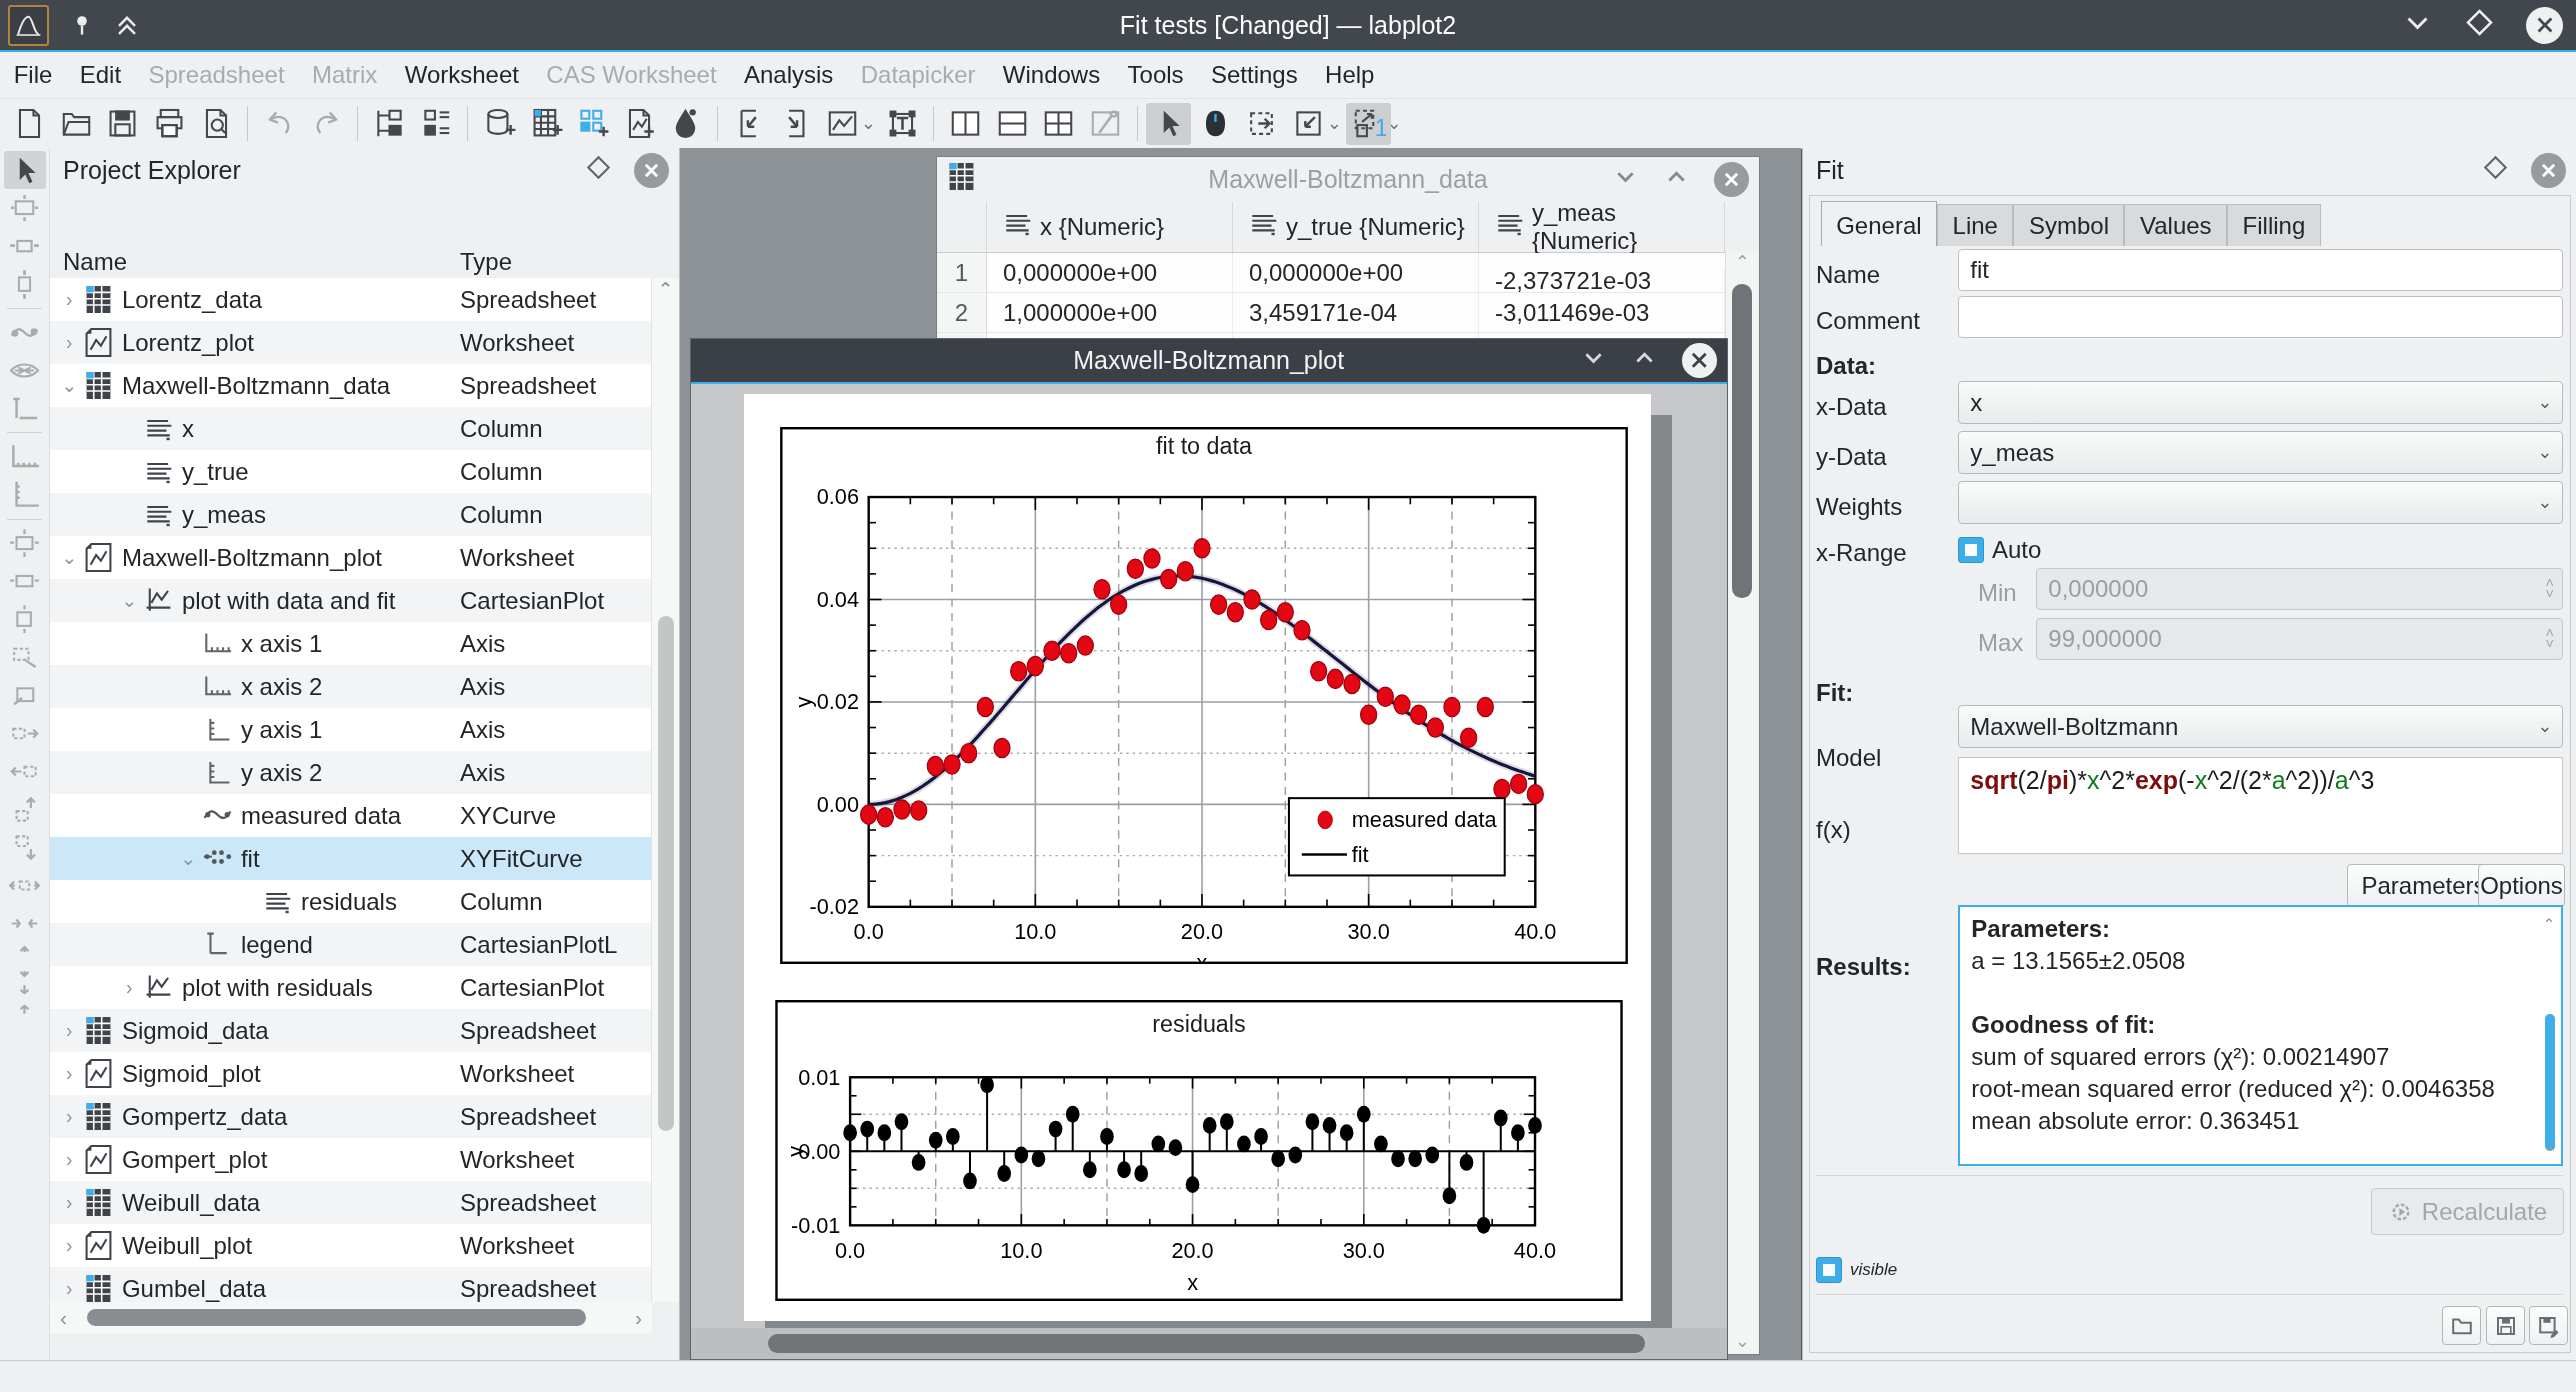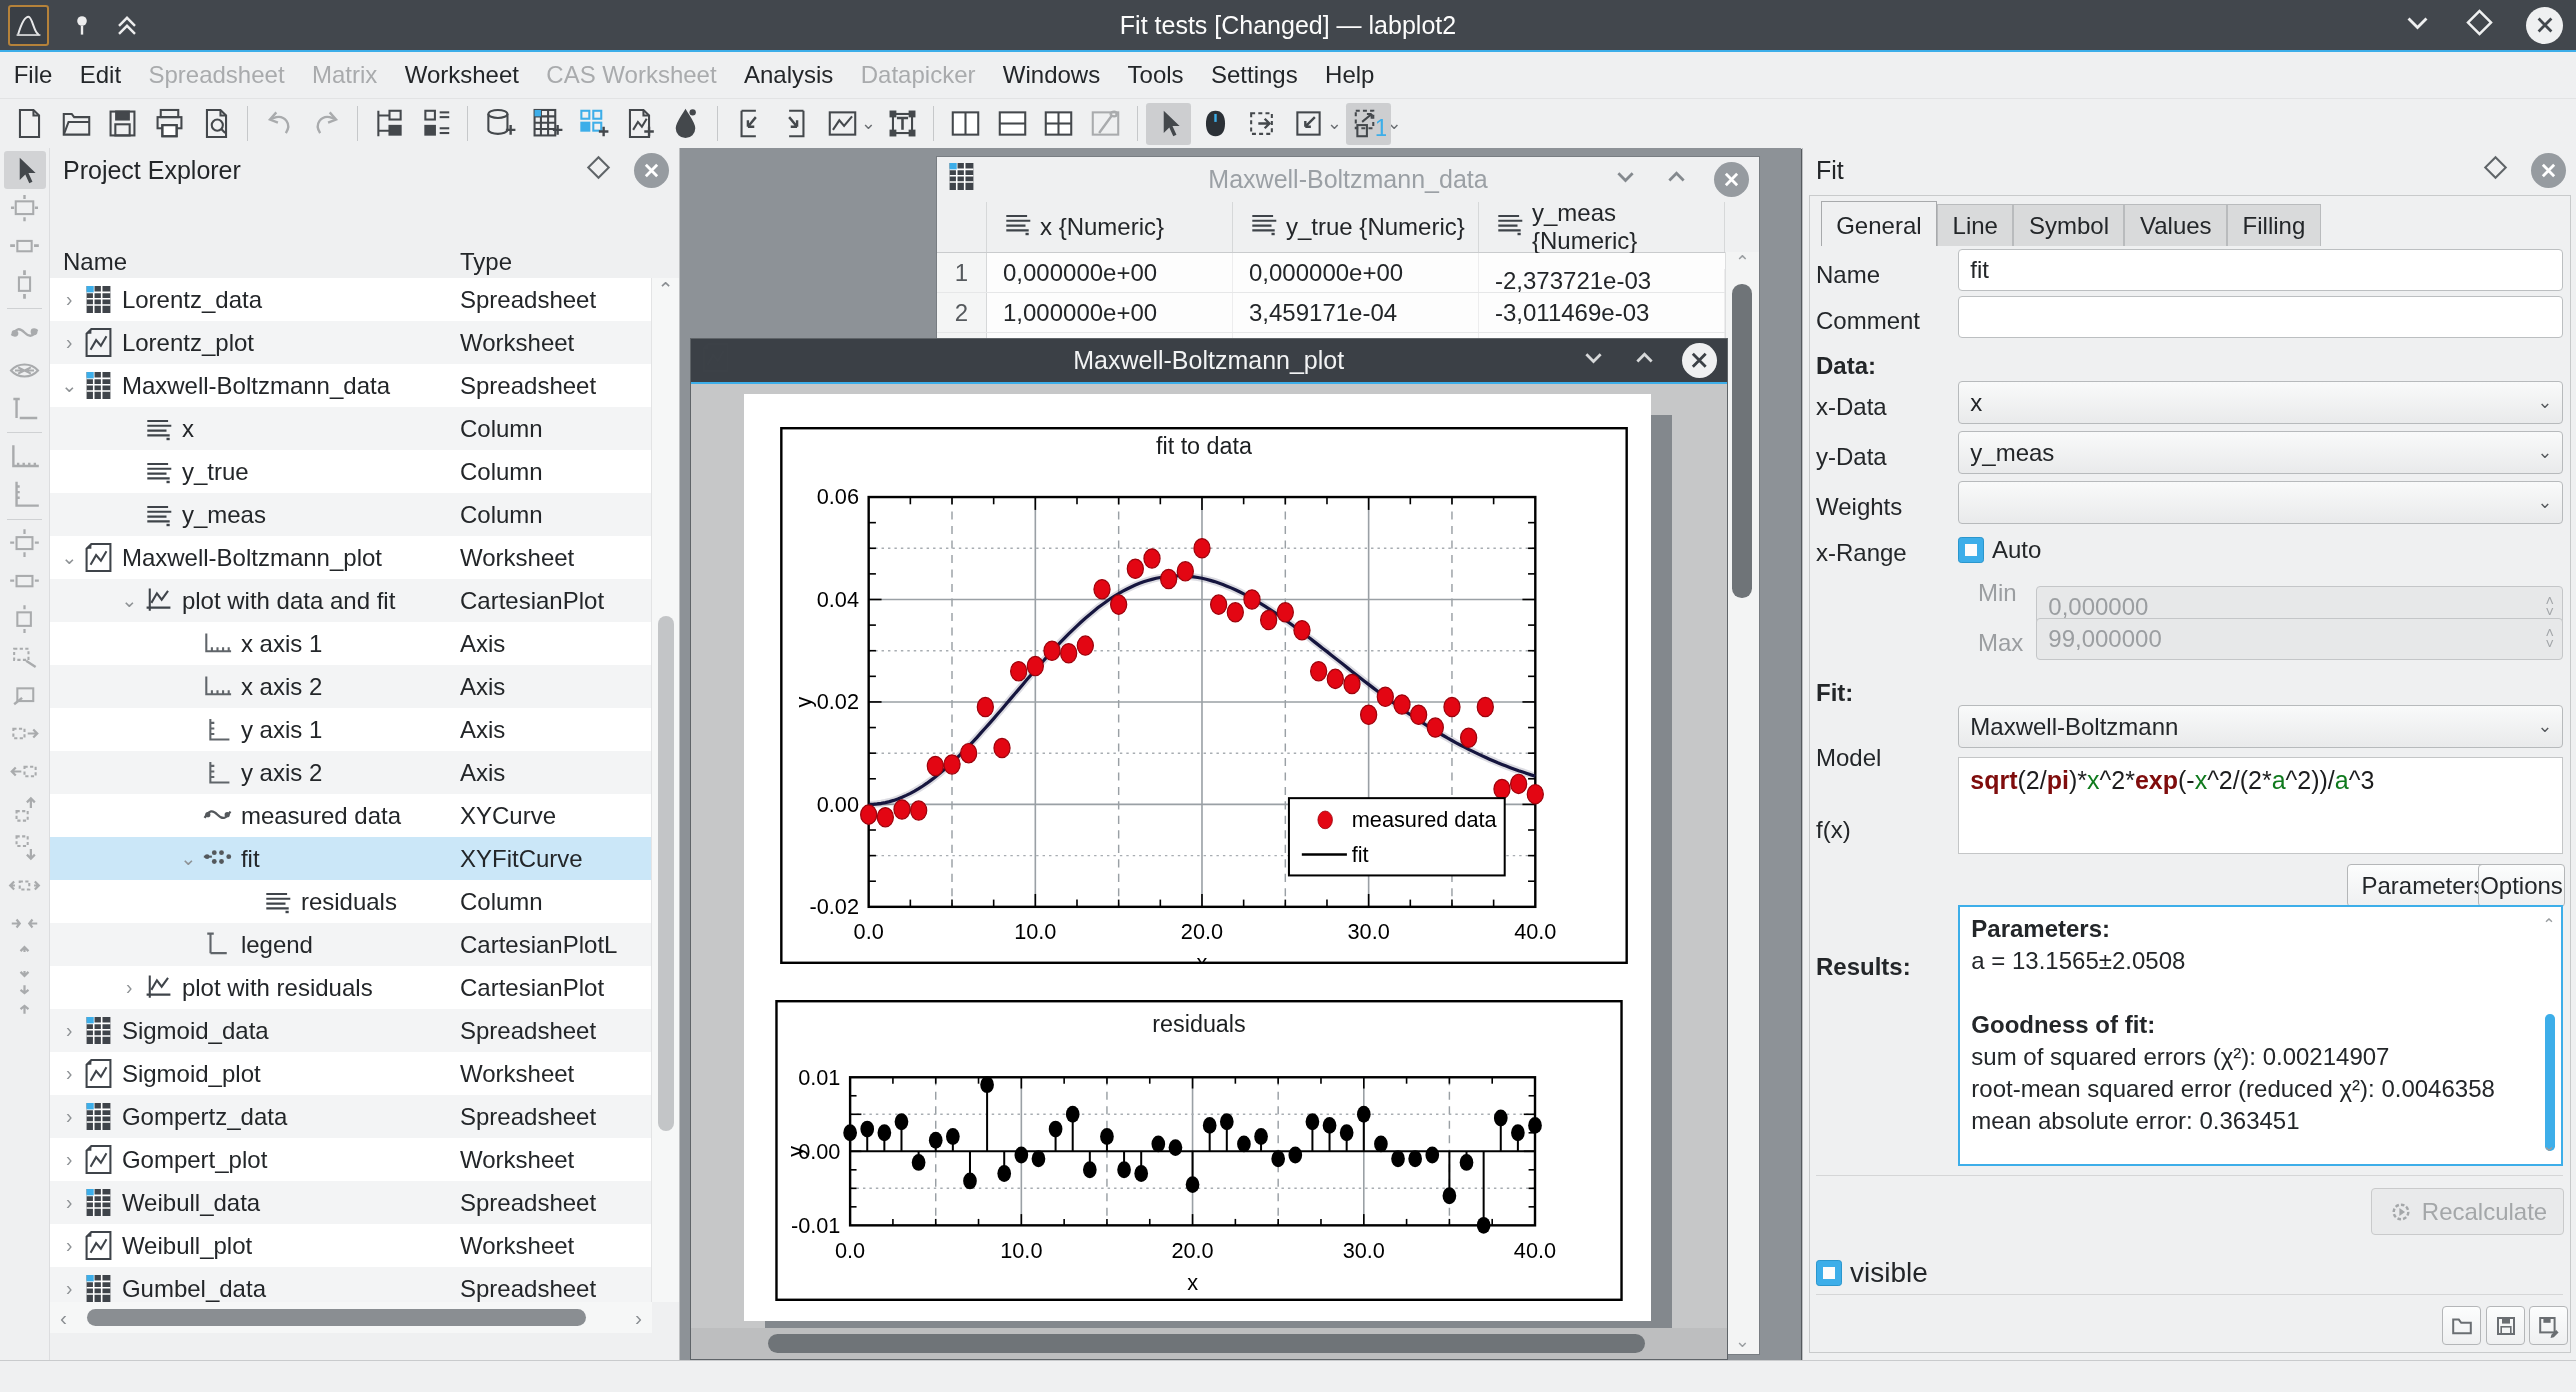--- a/index.html
+++ b/index.html
@@ -1328,21 +1328,21 @@
 
   <span class="frow-label" style="top:391px;">x-Range</span>
   <span class="abs" style="left:155px;top:388px;display:flex;align-items:center;gap:8px;">
     <span class="checkbox">
         <span class="inner"></span>
       </span>
     <span style="font-size:24px;">Auto</span>
   </span>
 
   <span class="minmax-label" style="top:431px;">Min</span>
-  <div class="fspin" style="top:438px;">
+  <div class="fspin" style="top:420px;">
       <span>0,000000</span>
       <span class="spinner">
         <span>˄</span>
         <span>˅</span>
       </span>
     </div>
 
   <span class="minmax-label" style="top:481px;">Max</span>
   <div class="fspin" style="top:470px;">
       <span>99,000000</span>
@@ -1395,21 +1395,21 @@
         <circle cx="16" cy="16" r="9" fill="none" stroke="#a4a7a9" stroke-width="3" stroke-dasharray="4.5 2.5"></circle>
         <path d="M14 11 L21 16 L14 21 Z" fill="#a4a7a9"></path>
       </svg>
     <span>Recalculate</span>
   </div>
 
   <span class="abs" style="left:13px;top:1109px;display:flex;align-items:center;gap:8px;">
     <span class="checkbox">
         <span class="inner"></span>
       </span>
-    <span style="font-size:28px;">visible</span>
+    <span style="font-size:17px;font-style:italic;">visible</span>
   </span>
 
   <div class="hsep" style="top:1146px;"></div>
 
   <div class="btn abs" style="left:639px;top:1158px;width:39px;height:39px;">
     <svg width="24" height="24" viewBox="0 0 30 30">
         <path d="M4 9 L4 24 L26 24 L26 11 L14 11 L11 7 L4 7 Z" fill="none" stroke="#6a6e72" stroke-width="2.5"></path>
       </svg>
     </div>
   <div class="btn abs" style="left:683px;top:1158px;width:39px;height:39px;">

